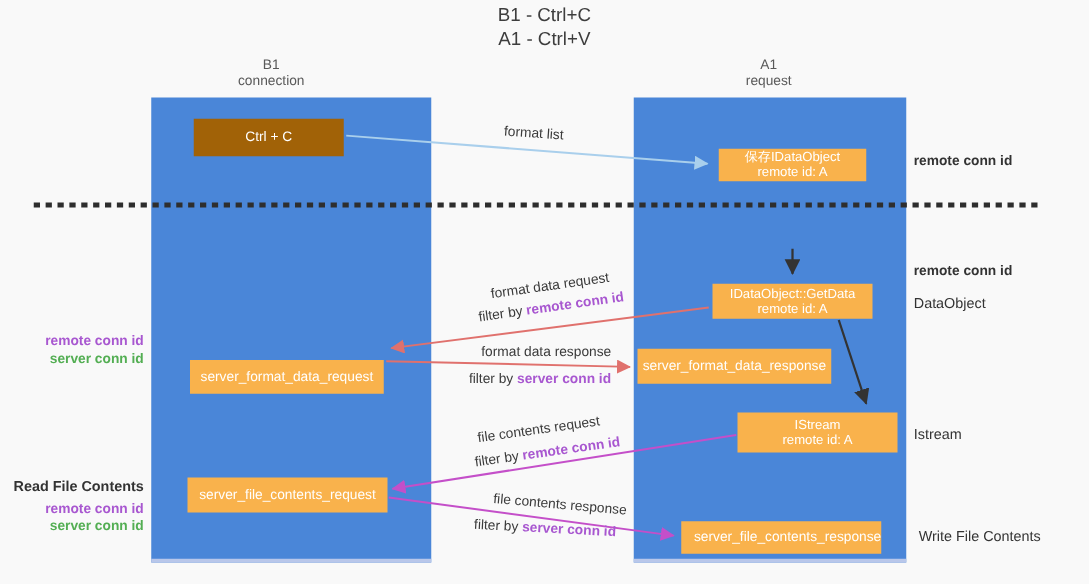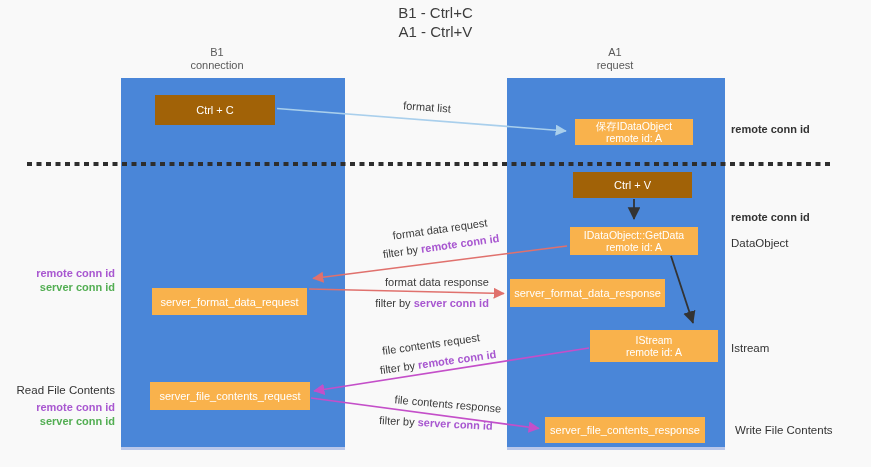--- a/index.html
+++ b/index.html
@@ -33,21 +33,21 @@
   .box.two-line { flex-direction:column; font-size:10.5px; line-height:12.5px; }
   svg.overlay { position:absolute; left:0; top:0; z-index:5; pointer-events:none; }
   .lbl {
     position:absolute; white-space:nowrap; font-size:11px; color:#3a3a3a; z-index:6;
   }
   .lbl.centered { transform:translate(-50%,-50%); }
   .purple { color:#a857d0; font-weight:bold; }
   .greenid { color:#53ae53; font-weight:bold; }
   .margin-right-lbl { position:absolute; left:731px; font-size:11.5px; color:#333; white-space:nowrap; z-index:6; }
   .margin-left-block { position:absolute; left:8px; width:107px; text-align:right; font-size:11px; line-height:14px; white-space:nowrap; z-index:6; }
-  .plain { color:#333; font-weight:normal; font-size:11.5px; }
+  .plain { color:#333; font-weight:bold; font-size:11.5px; }
 </style>
 </head>
 <body>
 
 <div id="canvas">
 
   <div class="title">
     <div>B1 - Ctrl+C</div>
     <div>A1 - Ctrl+V</div>
   </div>
@@ -66,23 +66,20 @@
 
   <div class="box green" style="left:155px; top:95px; width:120px; height:30px;">
     <span>Ctrl + C</span>
   </div>
 
   <div class="box orange two-line" style="left:575px; top:119px; width:118px; height:26px;">
     <span>保存IDataObject</span>
     <span>remote id: A</span>
   </div>
 
-  <div class="box green" style="left:573px; top:172px; width:119px; height:26px;">
-    <span>Ctrl + V</span>
-  </div>
 
   <div class="box orange two-line" style="left:570px; top:227px; width:128px; height:28px;">
     <span>IDataObject::GetData</span>
     <span>remote id: A</span>
   </div>
 
   <div class="box orange" style="left:152px; top:268px; width:155px; height:27px;margin-top:20px;">
     <span>server_format_data_request</span>
   </div>
 
@@ -92,21 +89,21 @@
 
   <div class="box orange two-line" style="left:590px; top:330px; width:128px; height:32px;">
     <span>IStream</span>
     <span>remote id: A</span>
   </div>
 
   <div class="box orange" style="left:150px; top:382px; width:160px; height:28px;">
     <span>server_file_contents_request</span>
   </div>
 
-  <div class="box orange" style="left:545px; top:417px; width:160px; height:26px;">
+  <div class="box orange" style="left:545px; top:417px; width:160px; height:26px;justify-content:flex-end;">
     <span>server_file_contents_response</span>
   </div>
 
   <svg class="overlay" width="871" height="467" viewBox="0 0 871 467">
     <defs>
       <marker id="ah-blue" markerWidth="8" markerHeight="8" refX="6.5" refY="3.5" orient="auto">
         <path d="M0,0 L7,3.5 L0,7 z" fill="#a9cfec"></path>
       </marker>
       <marker id="ah-black" markerWidth="8" markerHeight="8" refX="6.5" refY="3.5" orient="auto">
         <path d="M0,0 L7,3.5 L0,7 z" fill="#333333"></path>

